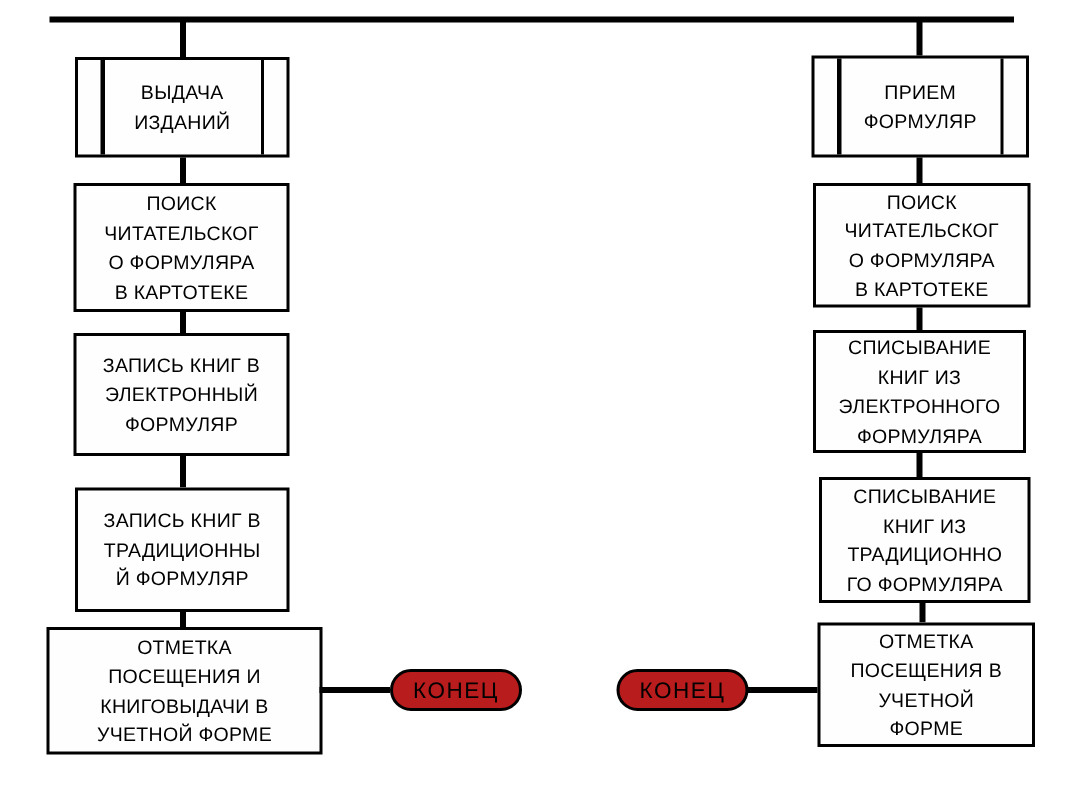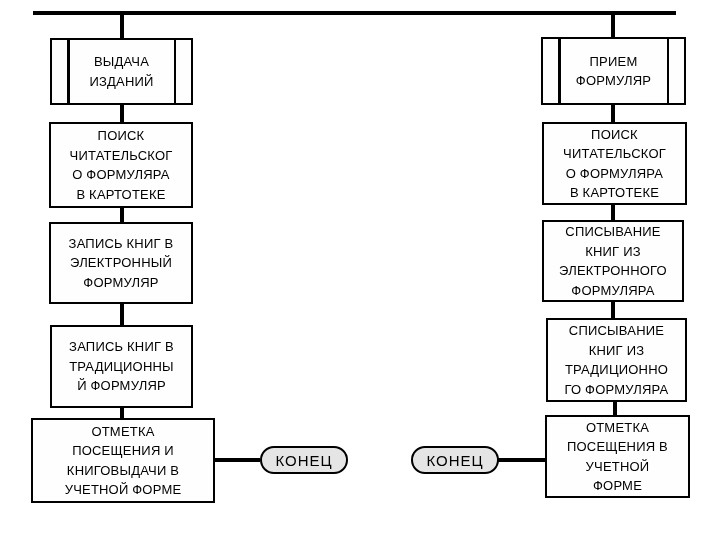--- a/index.html
+++ b/index.html
@@ -13,21 +13,21 @@
     display:flex;align-items:center;justify-content:center;text-align:center;
     font-size:13px;line-height:19.5px;letter-spacing:0.2px;
   }
   .node .label{white-space:pre-line;width:100%;}
   .predef .label{padding:0 28px;}
   .bar{position:absolute;top:0;bottom:0;width:2.5px;background:#000000;}
   .bar.l{left:15px;}
   .bar.r{right:15px;}
   .terminator{
     position:absolute;box-sizing:border-box;border:2.5px solid #000000;border-radius:14px;
-    background:#e5e5e5;display:flex;align-items:center;justify-content:center;
+    background:#b91c1c;display:flex;align-items:center;justify-content:center;
     font-size:15px;letter-spacing:1px;
   }
 </style>
 </head>
 <body>
 
 <div class="stage">
 
   <div class="line" style="left:33px;top:11px;width:643px;height:4px;"></div>
   <div class="line" style="left:120px;top:14px;width:4px;height:25px;"></div>

